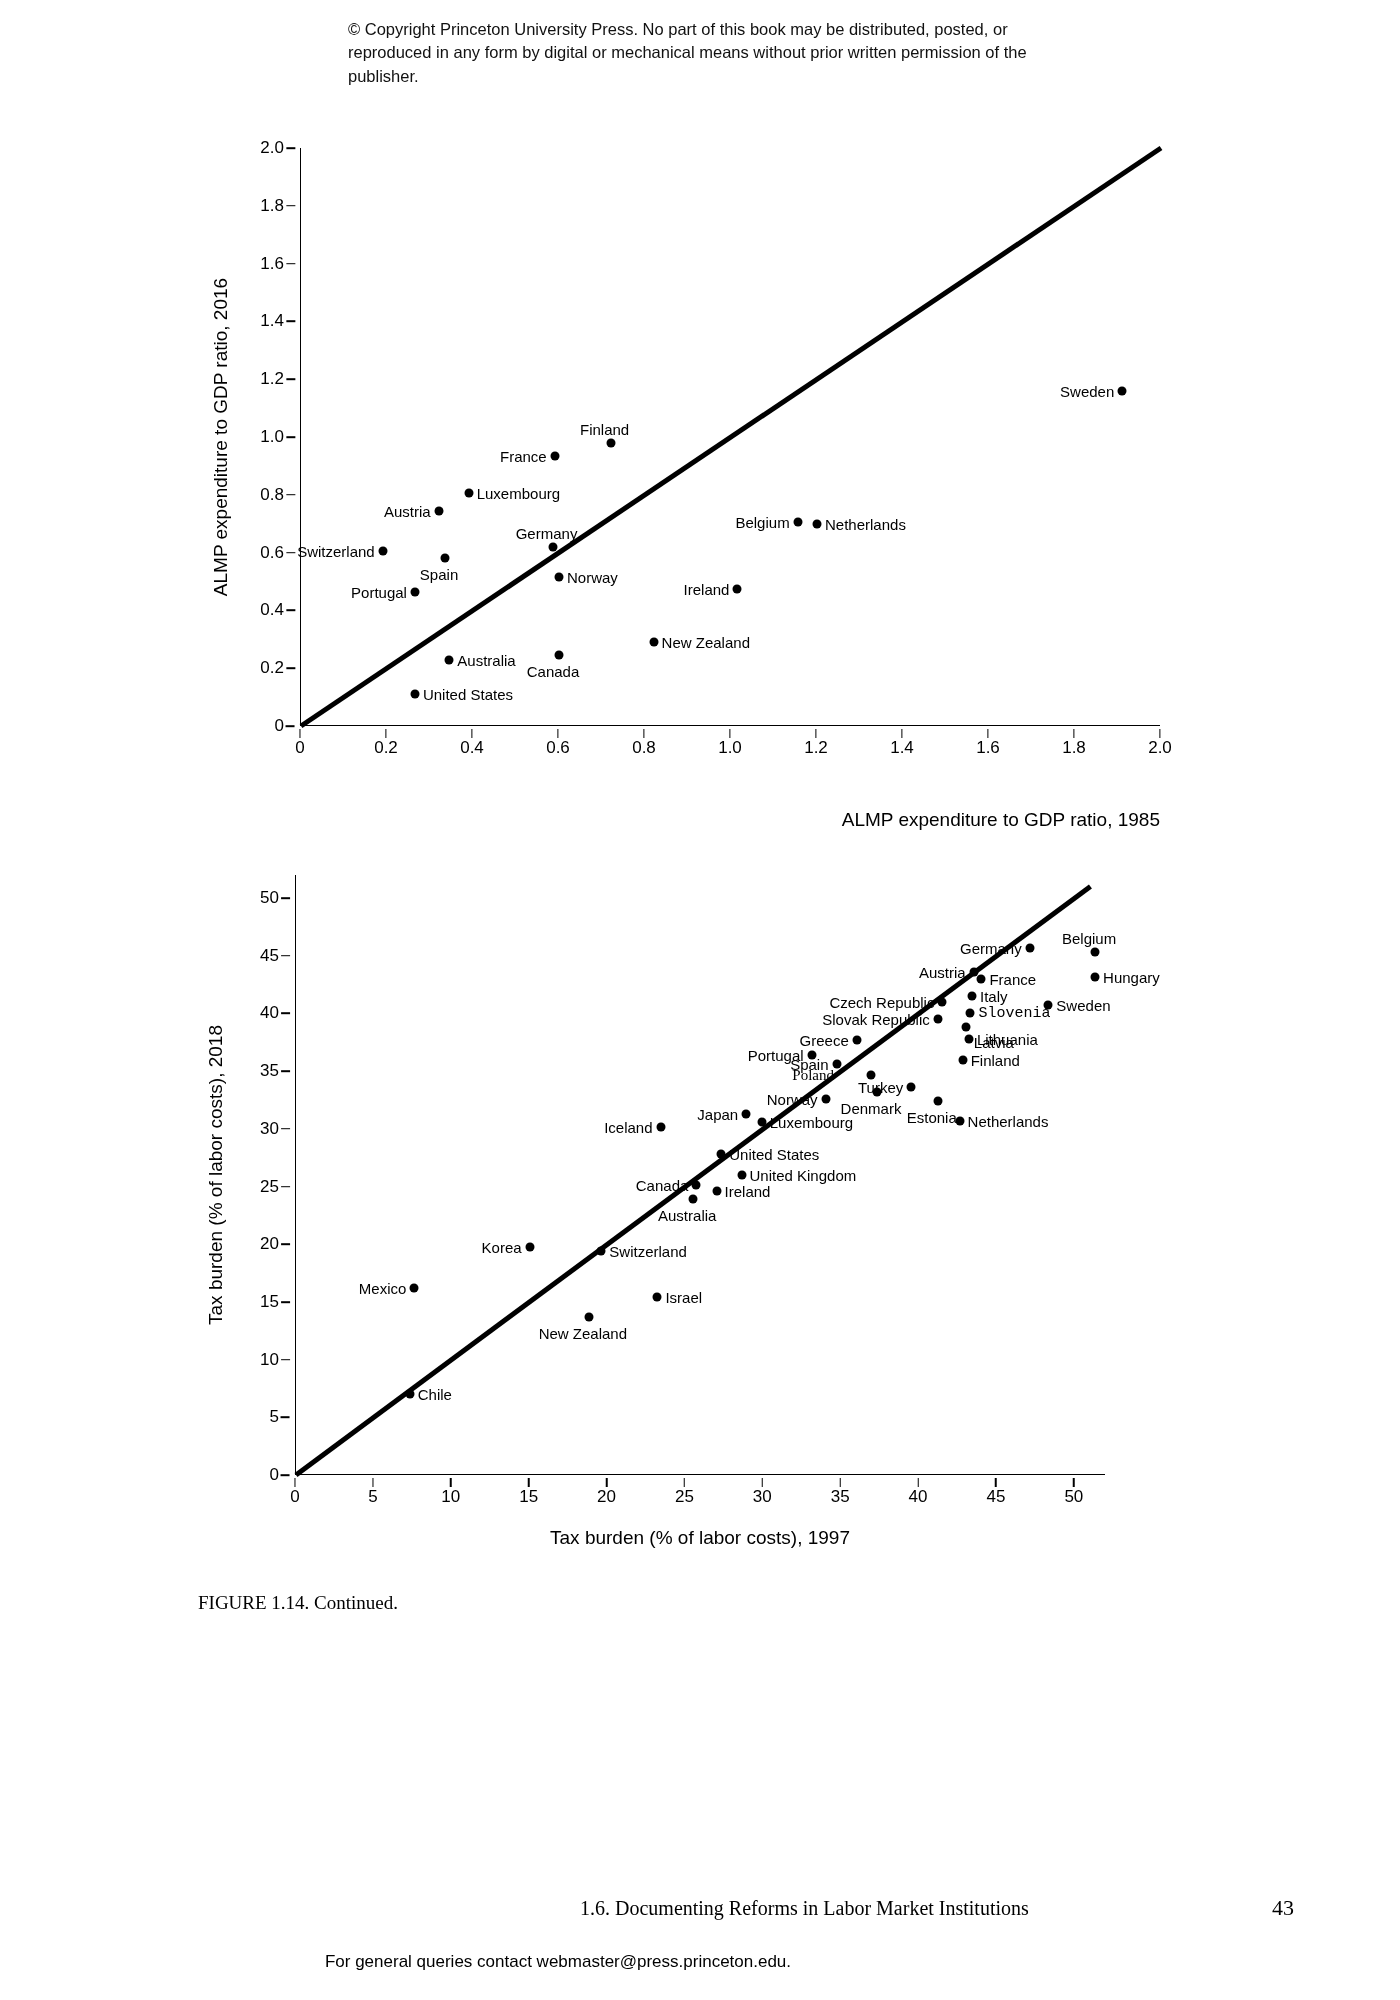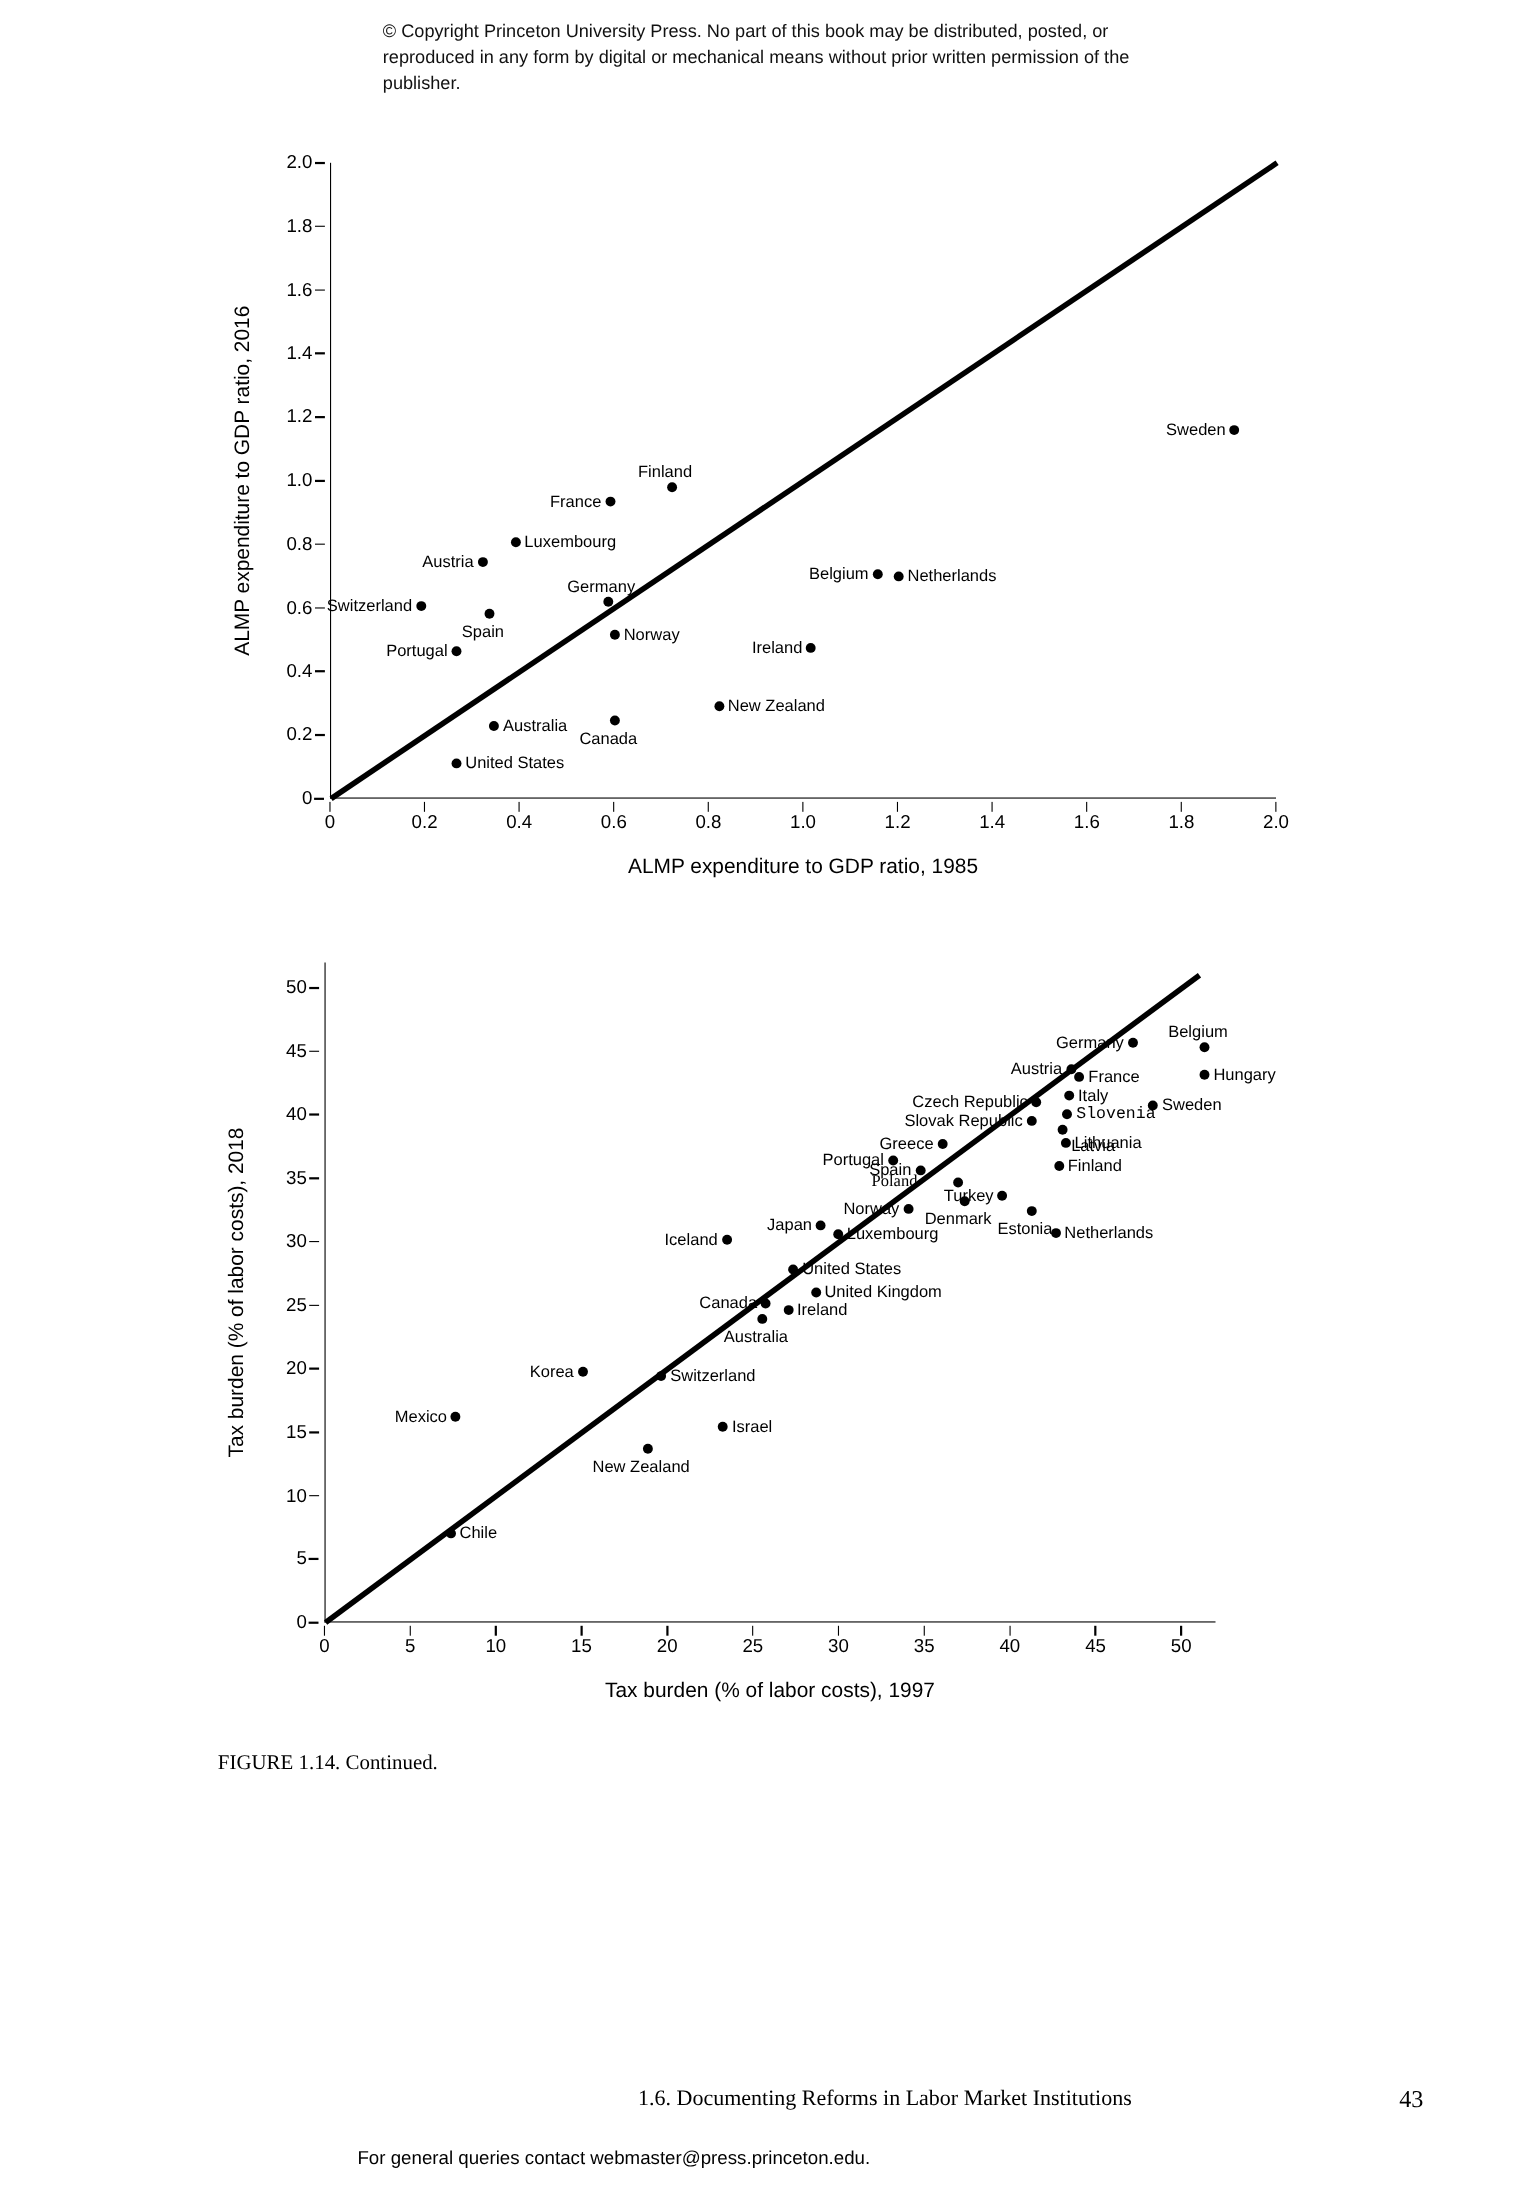--- a/index.html
+++ b/index.html
@@ -139,21 +139,21 @@
       <div class="pt" style="left: 352.6px; top: 494.19px;"></div>
       <div class="lbl r" style="left: 360.6px; top: 494.19px;">New Zealand</div>
       <div class="pt" style="left: 258px; top: 507.195px;"></div>
       <div class="lbl" style="left: 252px; top: 516.195px; transform: translate(-50%, 0px);">Canada</div>
       <div class="pt" style="left: 148.35px; top: 511.53px;"></div>
       <div class="lbl r" style="left: 156.35px; top: 511.53px;">Australia</div>
       <div class="pt" style="left: 113.95px; top: 546.21px;"></div>
       <div class="lbl r" style="left: 121.95px; top: 546.21px;">United States</div>
     </div>
   <div class="ytitle" id="ytitle1" style="left: 210px; top: 726px; width: 578px; text-align: center;">ALMP expenditure to GDP ratio, 2016</div>
-  <div class="axtitle" id="xtitle1" style="left: 300px; width: 860px; top: 778px;">ALMP expenditure to GDP ratio, 1985</div>
+  <div class="axtitle" id="xtitle1" style="left: 300px; width: 860px; top: 809px; text-align: right;">ALMP expenditure to GDP ratio, 1985</div>
 </div>
 
 <div class="chart" id="chart2">
   <div class="plot" id="plot2" style="left: 295px; top: 875px; width: 810px; height: 600px;">
     <svg class="diag">
         <line id="diag2" x1="0" y1="600" x2="794.4230769230769" y2="11.538461538461547" stroke="#000" stroke-width="5"></line>
       </svg>
   <div class="pt" style="left: 799.096px; top: 77.3077px;"></div>
       <div class="lbl" style="left: 793.096px; top: 56.3077px; transform: translate(-50%, 0px);">Belgium</div>
       <div class="pt" style="left: 733.673px; top: 72.6923px;"></div>

